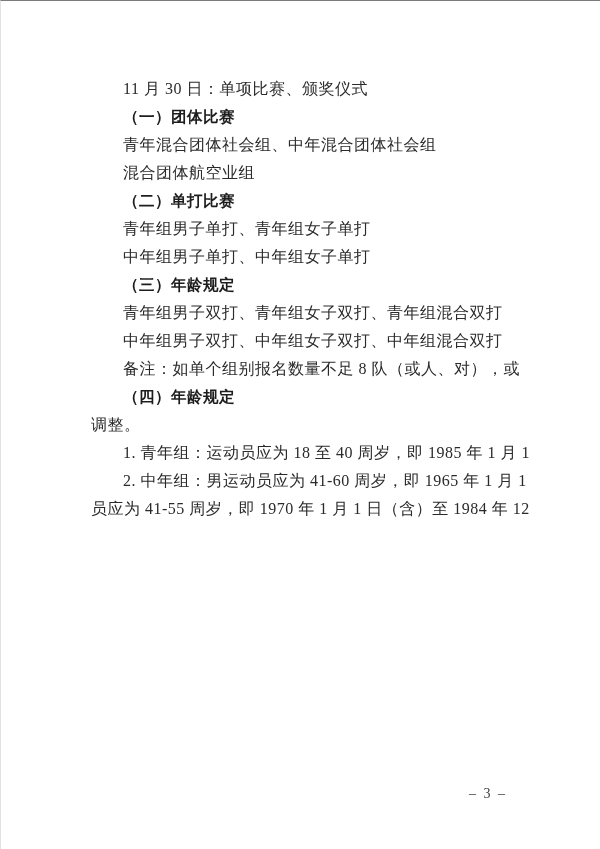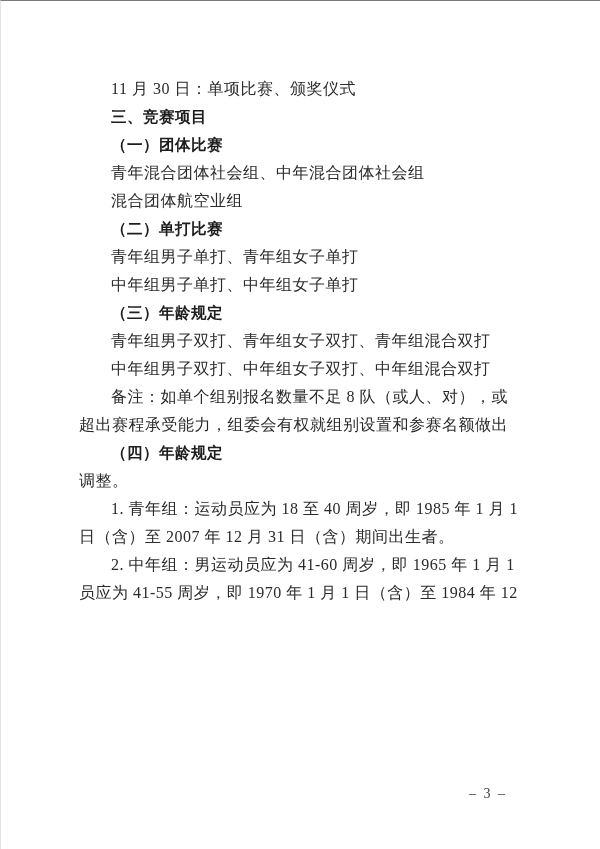--- a/index.html
+++ b/index.html
@@ -28,20 +28,21 @@
     top: 74px;
     width: 448px;
   }
   .line {
     height: 28px;
     line-height: 28px;
     font-size: 16px;
     color: #2a2a2a;
     white-space: nowrap;
     letter-spacing: 0.5px;
+    margin-left: 12px;
   }
   .line.indent {
     padding-left: 32px;
   }
   .line.flush {
     padding-left: 0;
   }
   .line.h1,
   .line.h2 {
     padding-left: 32px;
@@ -62,33 +63,30 @@
     white-space: nowrap;
   }
 </style>
 </head>
 <body>
 
 <div class="page">
   <div class="content">
 
   <div class="line indent">11 月 30 日：单项比赛、颁奖仪式</div>
-      <div class="line h1">三、竞赛项目</div>
       <div class="line h2">（一）团体比赛</div>
       <div class="line indent">青年混合团体社会组、中年混合团体社会组</div>
       <div class="line indent">混合团体航空业组</div>
       <div class="line h2">（二）单打比赛</div>
       <div class="line indent">青年组男子单打、青年组女子单打</div>
       <div class="line indent">中年组男子单打、中年组女子单打</div>
       <div class="line h2">（三）年龄规定</div>
       <div class="line indent">青年组男子双打、青年组女子双打、青年组混合双打</div>
       <div class="line indent">中年组男子双打、中年组女子双打、中年组混合双打</div>
       <div class="line indent">备注：如单个组别报名数量不足 8 队（或人、对），或</div>
-      <div class="line flush">超出赛程承受能力，组委会有权就组别设置和参赛名额做出</div>
       <div class="line h2">（四）年龄规定</div>
       <div class="line flush">调整。</div>
       <div class="line indent">1. 青年组：运动员应为 18 至 40 周岁，即 1985 年 1 月 1</div>
-      <div class="line flush">日（含）至 2007 年 12 月 31 日（含）期间出生者。</div>
       <div class="line indent">2. 中年组：男运动员应为 41-60 周岁，即 1965 年 1 月 1</div>
       <div class="line flush">员应为 41-55 周岁，即 1970 年 1 月 1 日（含）至 1984 年 12</div>
     </div>
   <div class="footer-page-number">– 3 –</div>
 </div>
 
 </body></html>

